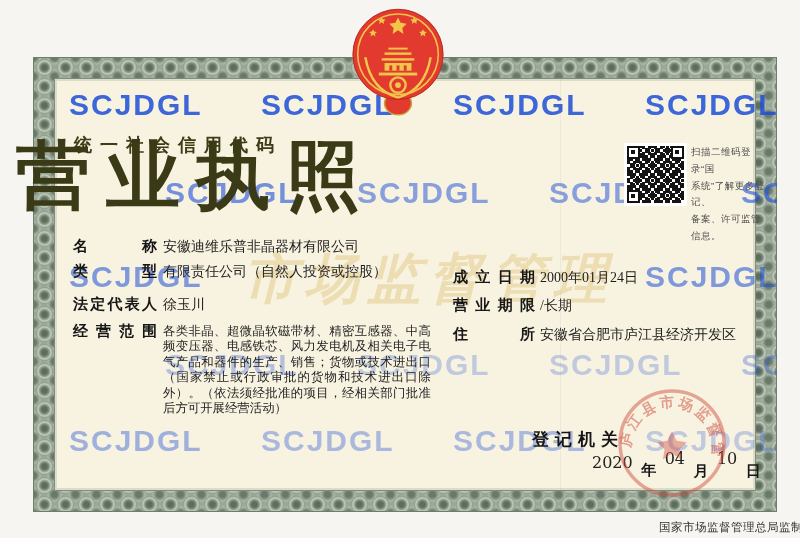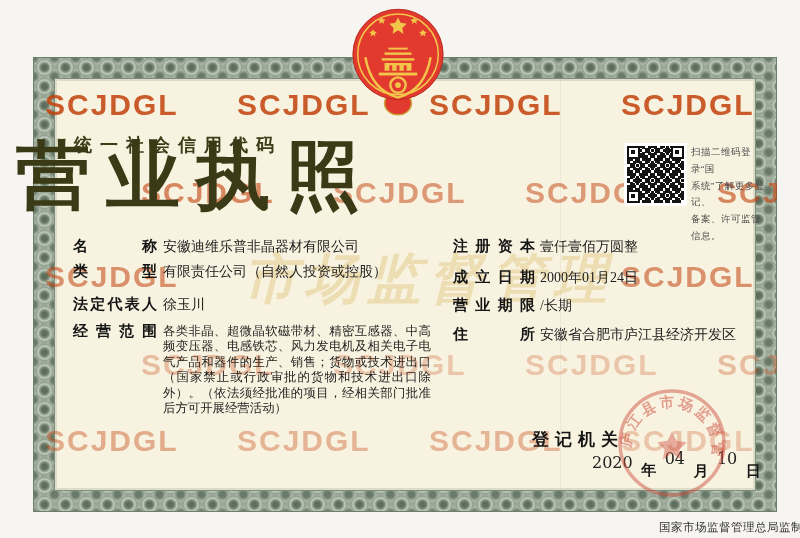--- a/index.html
+++ b/index.html
@@ -20,21 +20,21 @@
   }
   .inner{
     position:absolute;left:20px;top:20px;right:20px;bottom:20px;
     background:#f8f3e0;
     border:1px solid #7e8e7c;
     box-shadow: inset 0 0 0 2px rgba(125,140,120,.22);
   }
 
   
   .wm-layer{position:absolute;left:33px;top:57px;width:744px;height:455px;overflow:hidden;z-index:1;}
-  .wm{position:absolute;font:bold 30px "Liberation Sans",sans-serif;letter-spacing:2px;color:#c2410c;white-space:nowrap;}
+  .wm{position:absolute;font:bold 30px "Liberation Sans",sans-serif;letter-spacing:2px;color:#1d4ed8;white-space:nowrap;margin-left:24px;}
   .wm-big{position:absolute;font:bold 54px "Liberation Serif",serif;letter-spacing:8px;color:rgba(224,196,122,.45);white-space:nowrap;}
 
   .crease{position:absolute;left:560px;top:58px;width:1px;height:453px;background:rgba(110,100,80,.07);z-index:2;}
 
   
   .title{position:absolute;left:0;right:0;top:127px;z-index:4;
     font-family:"Liberation Serif","DejaVu Serif",serif;font-weight:bold;font-size:74px;
     letter-spacing:16px;padding-left:16px;color:#3b3a16;}
   .code-label{position:absolute;left:74px;top:133px;font-weight:bold;font-size:18px;letter-spacing:8px;color:#3d3c18;z-index:3;}
   .code-value{position:absolute;left:73px;top:160px;font-family:"Liberation Serif","DejaVu Serif",serif;font-size:15.5px;letter-spacing:1.5px;color:#1f1f1f;z-index:3;}
@@ -166,23 +166,20 @@
   <div class="row" style="left:73px;top:262px;">
     <span class="flabel lw">类型</span><span class="fvalue">有限责任公司（自然人投资或控股）</span>
   </div>
   <div class="row" style="left:73px;top:295px;">
     <span class="flabel lw">法定代表人</span><span class="fvalue">徐玉川</span>
   </div>
   <div class="row" style="left:73px;top:322px;">
     <span class="flabel lw">经营范围</span><span class="fvalue scope-value">各类非晶、超微晶软磁带材、精密互感器、中高频变压器、电感铁芯、风力发电机及相关电子电气产品和器件的生产、销售；货物或技术进出口（国家禁止或行政审批的货物和技术进出口除外）。（依法须经批准的项目，经相关部门批准后方可开展经营活动）</span>
   </div>
 
-  <div class="row" style="left:453px;top:237px;">
-    <span class="flabel rw">注册资本</span><span class="fvalue rv">壹仟壹佰万圆整</span>
-  </div>
   <div class="row" style="left:453px;top:268px;">
     <span class="flabel rw">成立日期</span><span class="fvalue rv">2000年01月24日</span>
   </div>
   <div class="row" style="left:453px;top:296px;">
     <span class="flabel rw">营业期限</span><span class="fvalue rv">/长期</span>
   </div>
   <div class="row" style="left:453px;top:325px;">
     <span class="flabel rw">住所</span><span class="fvalue rv">安徽省合肥市庐江县经济开发区</span>
   </div>
 

